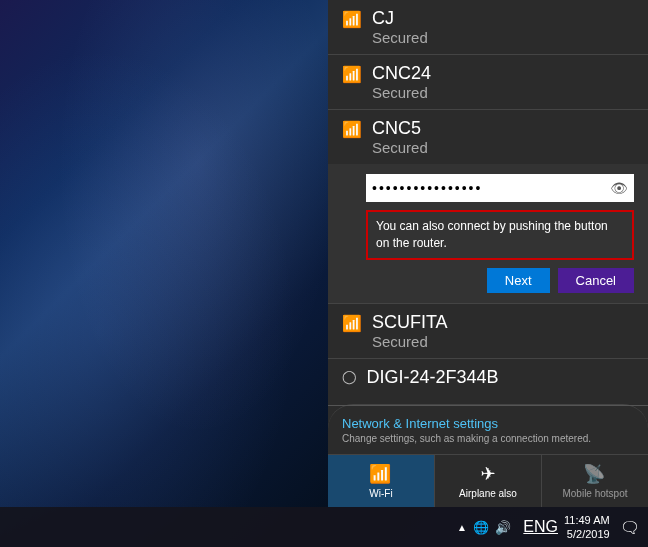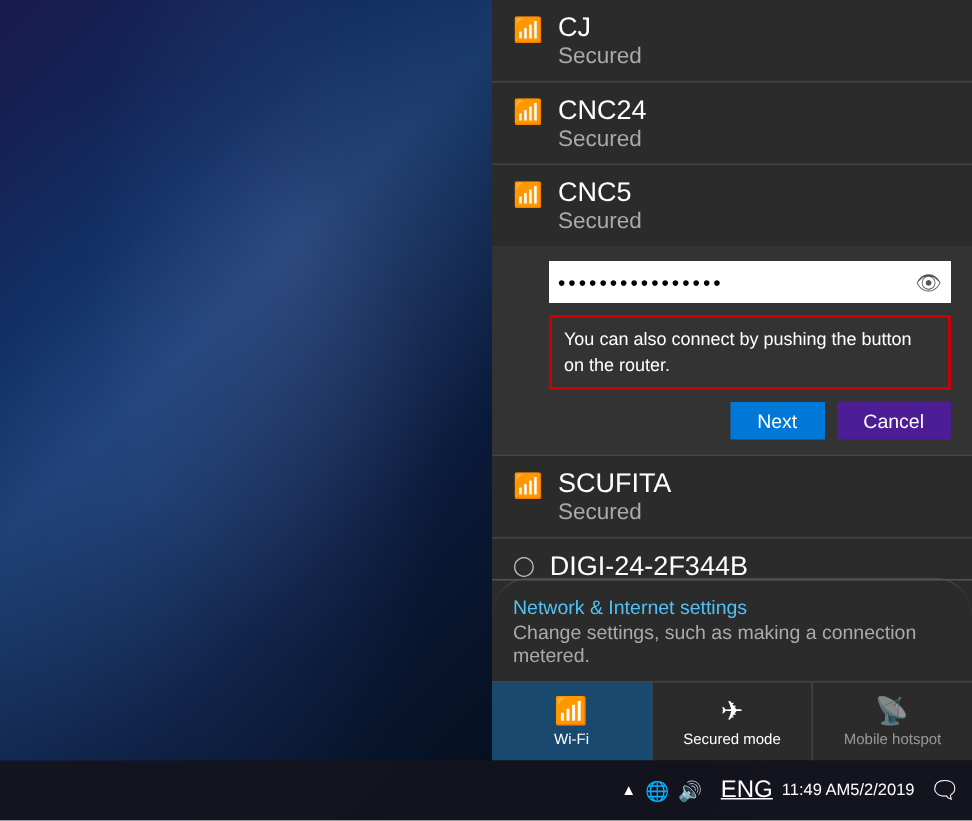--- a/index.html
+++ b/index.html
@@ -52,21 +52,21 @@
 
     .taskbar-icons {
       display: flex;
       align-items: center;
       gap: 6px;
       margin-right: 6px;
     }
 
     .taskbar-clock {
       display: flex;
-      flex-direction: row;
+      flex-direction: column;
       align-items: flex-end;
       font-size: 11px;
       color: #fff;
       line-height: 1.3;
       margin-right: 4px;
     }
 
     
     .wifi-panel {
       position: absolute;
@@ -205,21 +205,21 @@
     }
 
     .net-settings-title {
       font-size: 13px;
       color: #4fc3f7;
       text-decoration: none;
       cursor: pointer;
     }
 
     .net-settings-sub {
-      font-size: 13px;
+      font-size: 10px;
       color: #aaa;
     }
 
     .quick-actions {
       display: flex;
       border-top: 1px solid #444;
     }
 
     .qa-item {
       flex: 1;
@@ -336,21 +336,21 @@
       <span class="net-settings-sub">Change settings, such as making a connection metered.</span>
     </div>
 
     <div class="quick-actions">
       <div class="qa-item qa-active">
         <span class="qa-icon">📶</span>
         <span>Wi-Fi</span>
       </div>
       <div class="qa-item">
         <span class="qa-icon">✈</span>
-        <span>Secured mode</span>
+        <span>Airplane also</span>
       </div>
       <div class="qa-item qa-disabled">
         <span class="qa-icon">📡</span>
         <span>Mobile hotspot</span>
       </div>
     </div>
   </div>
 
 </div>
 

